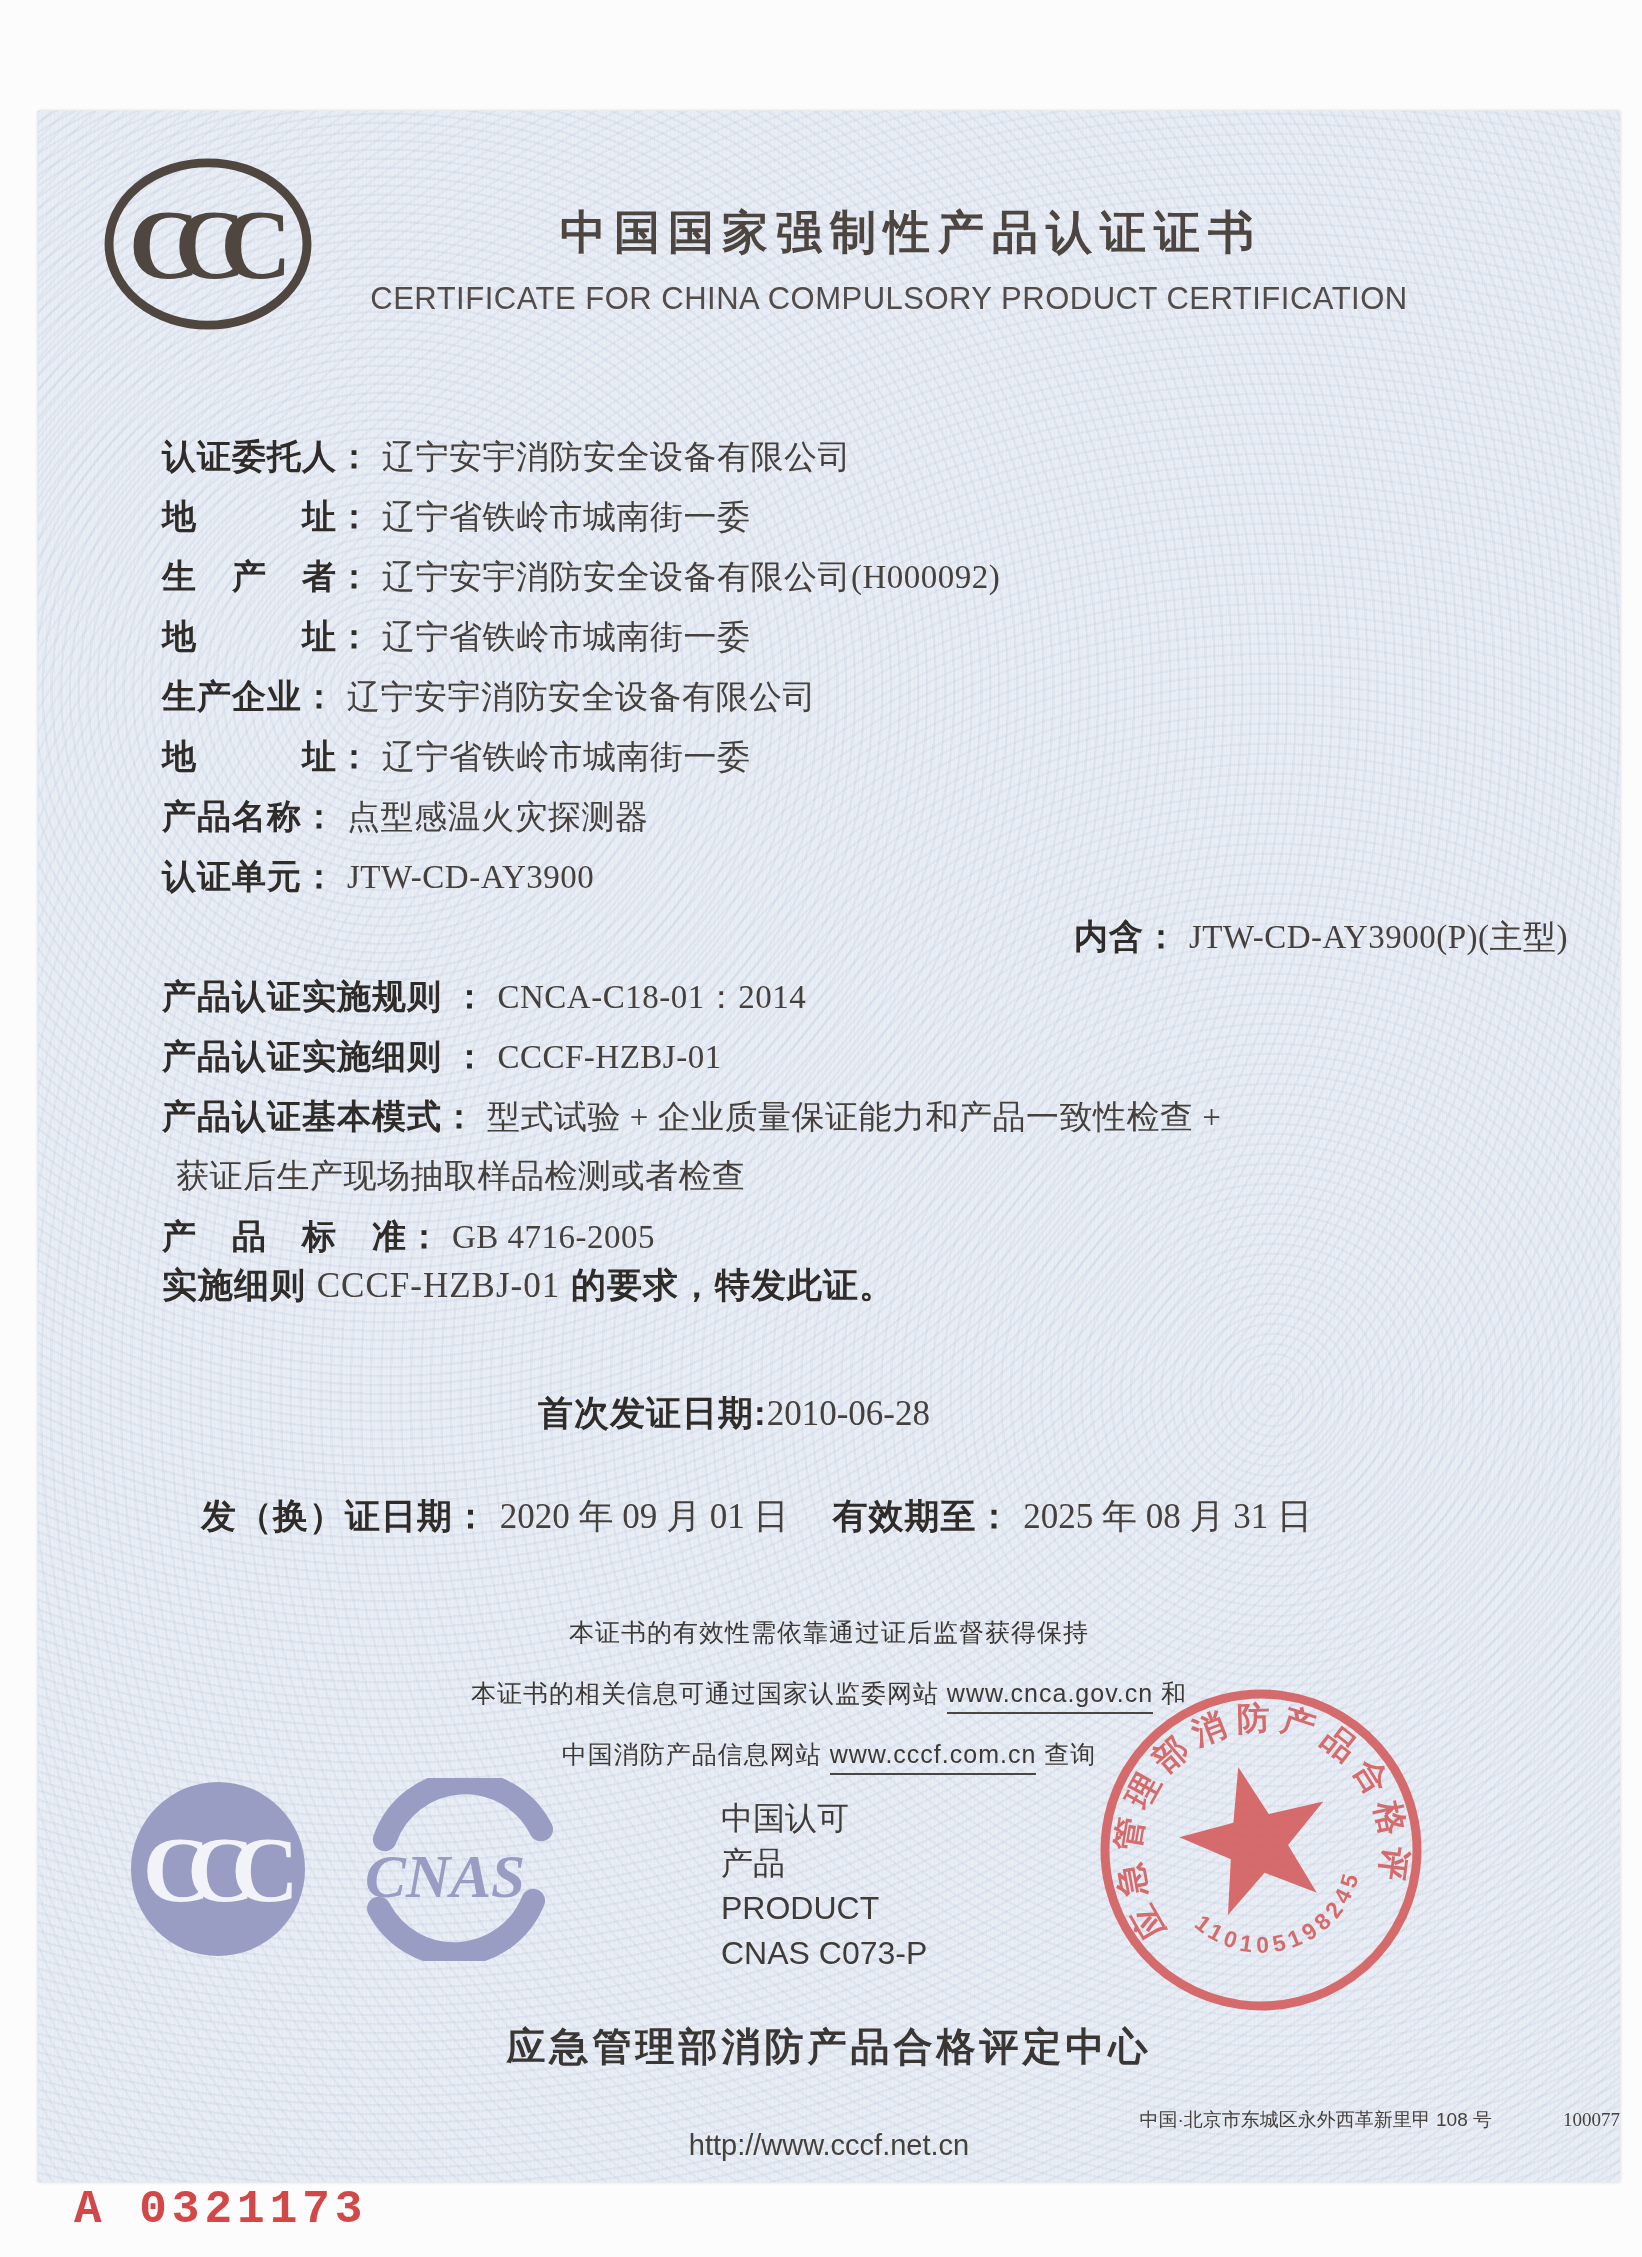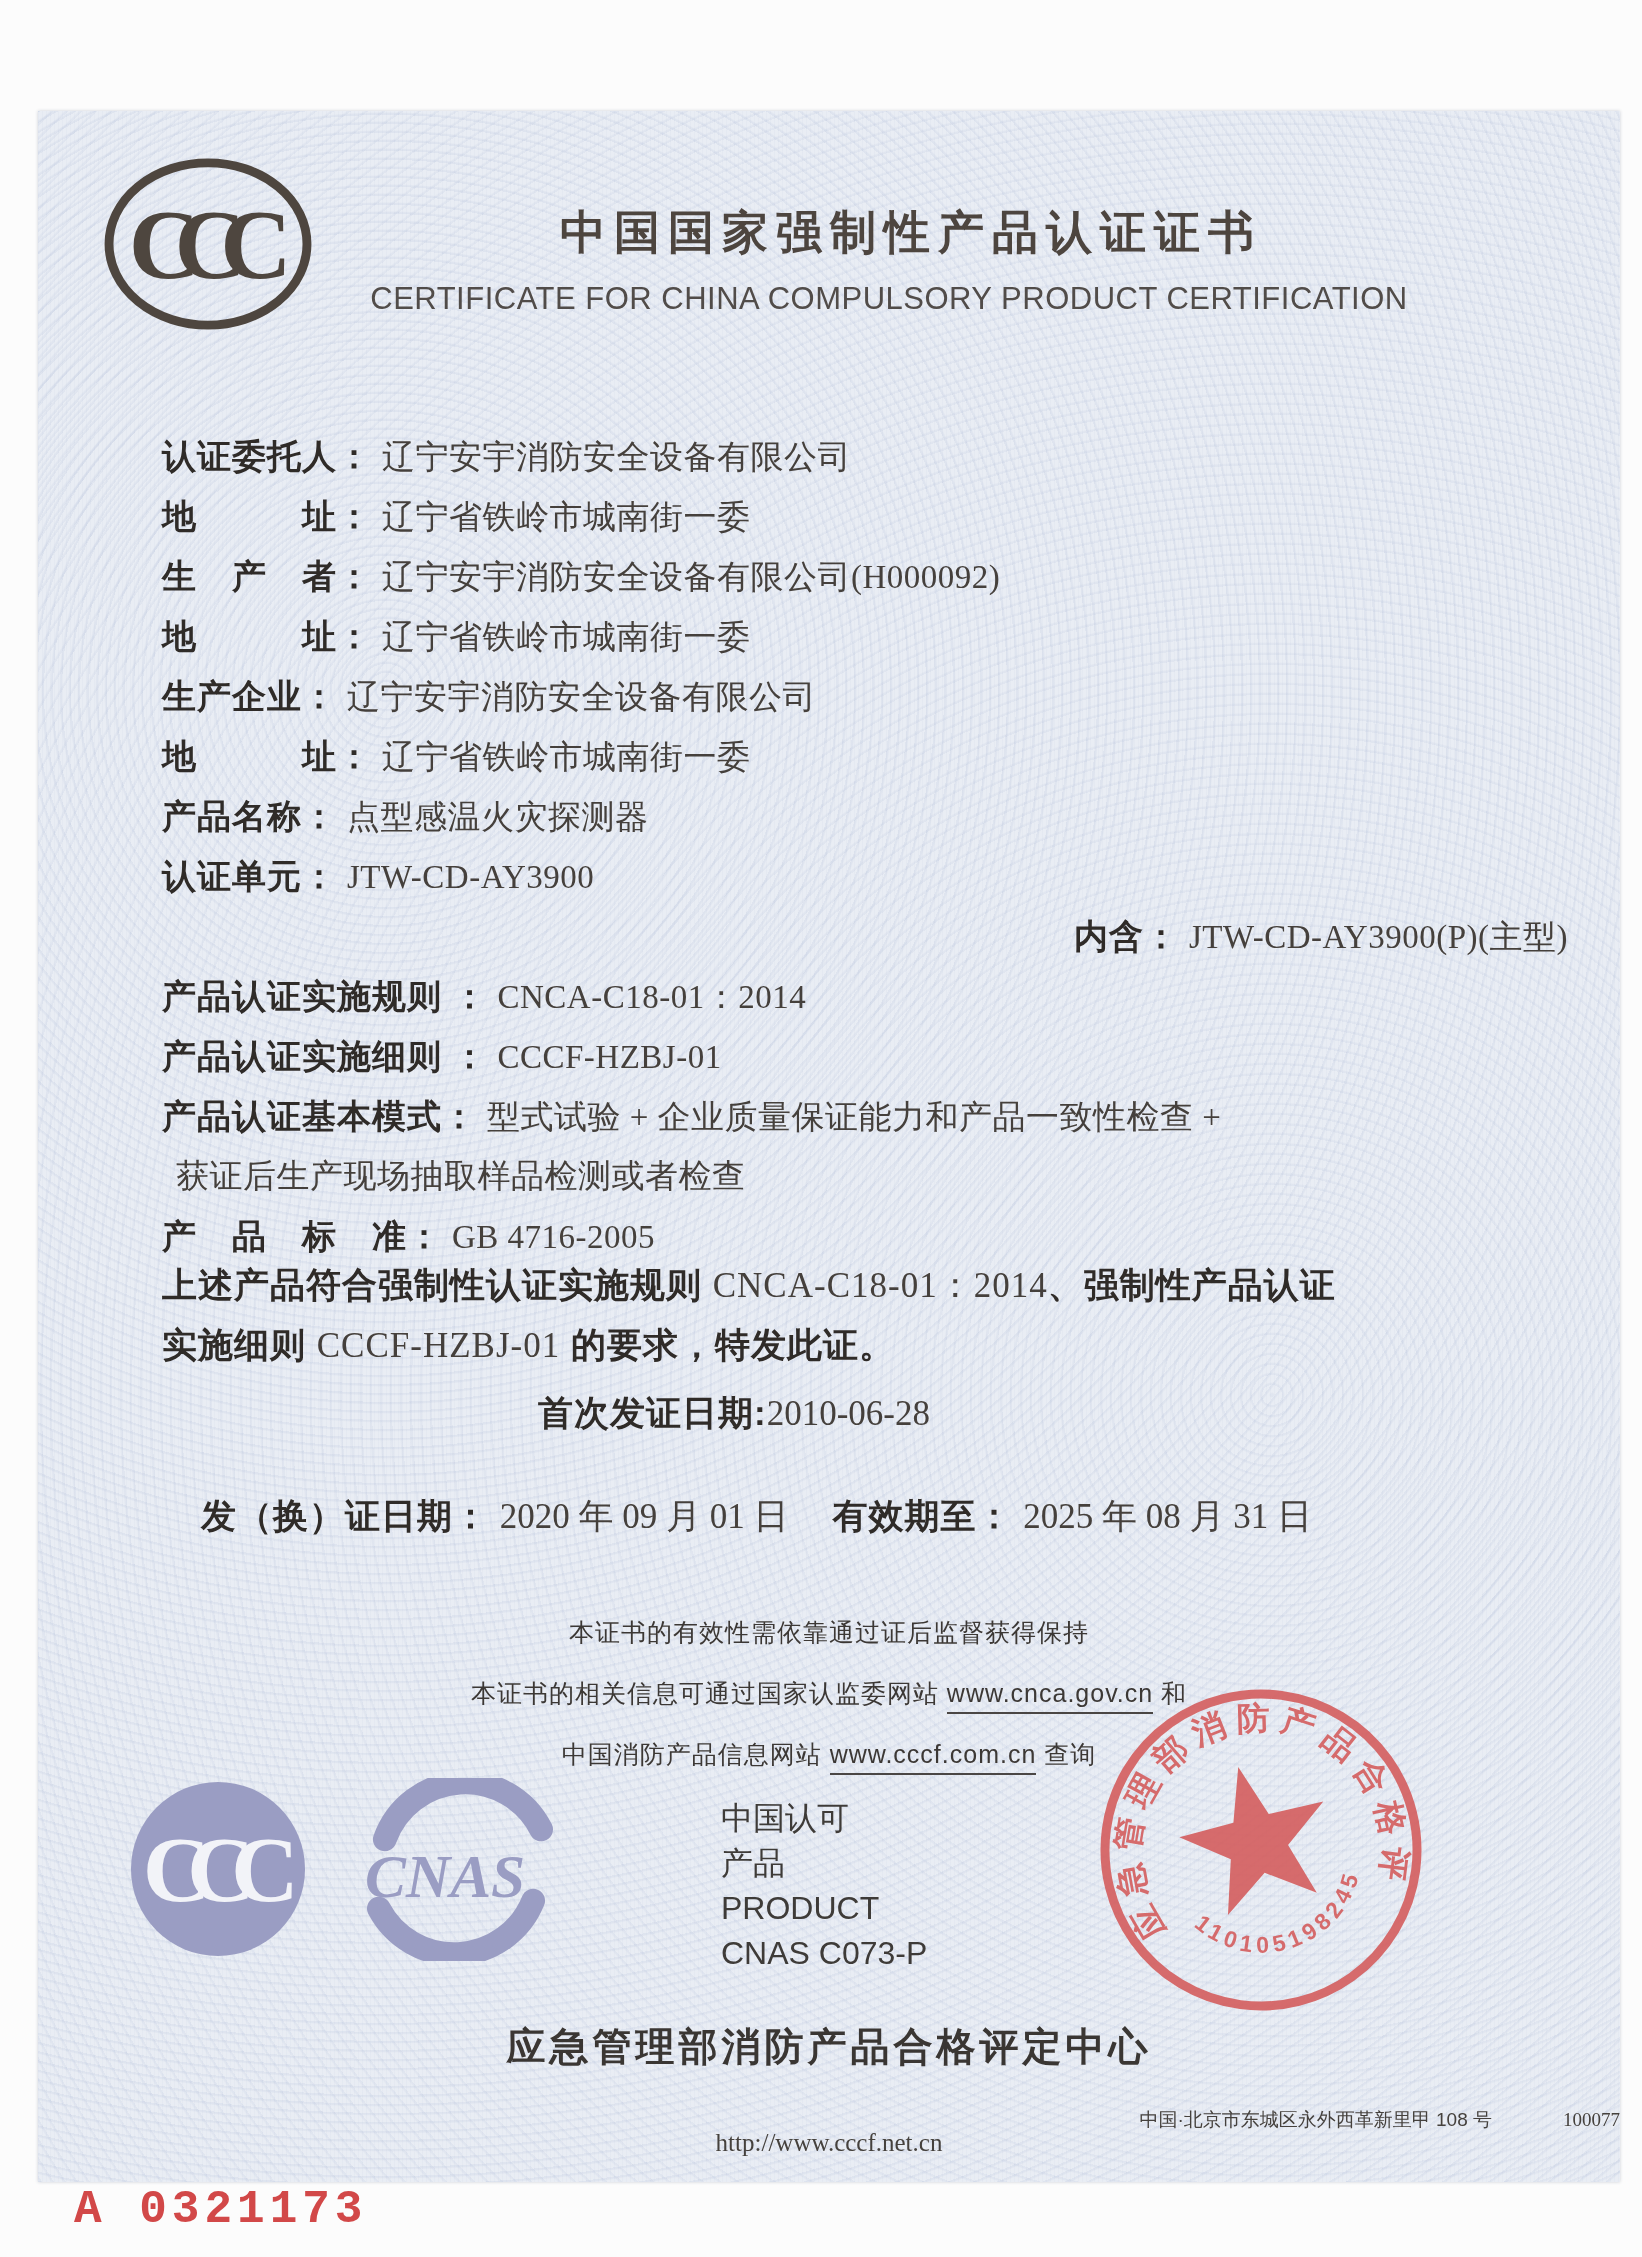--- a/index.html
+++ b/index.html
@@ -61,21 +61,21 @@
   .ccc-bottom { left:91px; top:1669px; width:178px; height:178px; }
   .cnas-logo  { left:319px; top:1667px; width:203px; height:183px; }
   .accr-text  { left:683px; top:1685px; font-size:32px; line-height:45px; color:#3e3b38; }
 
   .seal-caption { left:911px; top:1788px; font-size:38px; letter-spacing:5px; color:#4a443f; z-index:2; }
   .seal { left:1051px; top:1570px; width:345px; height:342px; z-index:3; opacity:.88; }
 
   .footer-org { left:0; top:1909px; width:100%; text-align:center; font-size:39px; font-weight:bold; letter-spacing:4px; color:#3a3633; }
   .footer-addr { left:0; top:1974px; width:100%; text-align:right; font-size:19px; color:#45413d; white-space:pre; }
   .footer-addr .pc { margin-left:71px; font-family:"Liberation Serif", serif; }
-  .footer-url { left:0; top:2018px; width:100%; text-align:center; font-size:25px; color:#45413d; font-family:Liberation Serif, serif; }
+  .footer-url { left:0; top:2018px; width:100%; text-align:center; font-size:29px; color:#45413d; font-family:Liberation Sans, sans-serif; }
 
   .serial {
     position:absolute; left:74px; top:2184px;
     font-family:"Liberation Mono", monospace; font-size:46px; font-weight:bold;
     color:#d24848; letter-spacing:5px;
   }
 </style>
 </head>
 <body>
 
@@ -143,23 +143,20 @@
       <span class="lbl"></span>
       <span class="val" style="margin-left:14px">获证后生产现场抽取样品检测或者检查</span>
     </div>
     <div class="frow">
       <span class="lbl">产　品　标　准：</span>
       <span class="val">GB 4716-2005</span>
     </div>
   </div>
 
   <div class="abs statement">
-    <div>
-      <span class="b">上述产品符合强制性认证实施规则 </span><span class="c">CNCA-C18-01：2014</span><span class="b">、强制性产品认证</span>
-    </div>
     <div>
       <span class="b">实施细则 </span><span class="c">CCCF-HZBJ-01</span><span class="b"> 的要求，特发此证。</span>
     </div>
   </div>
 
   <div class="abs first-issue">
     <span class="b">首次发证日期:</span><span class="c">2010-06-28</span>
   </div>
   <div class="abs reissue">
     <span class="b">发（换）证日期： </span><span class="c">2020 年 09 月 01 日</span><span class="b gap">有效期至： </span><span class="c">2025 年 08 月 31 日</span>

